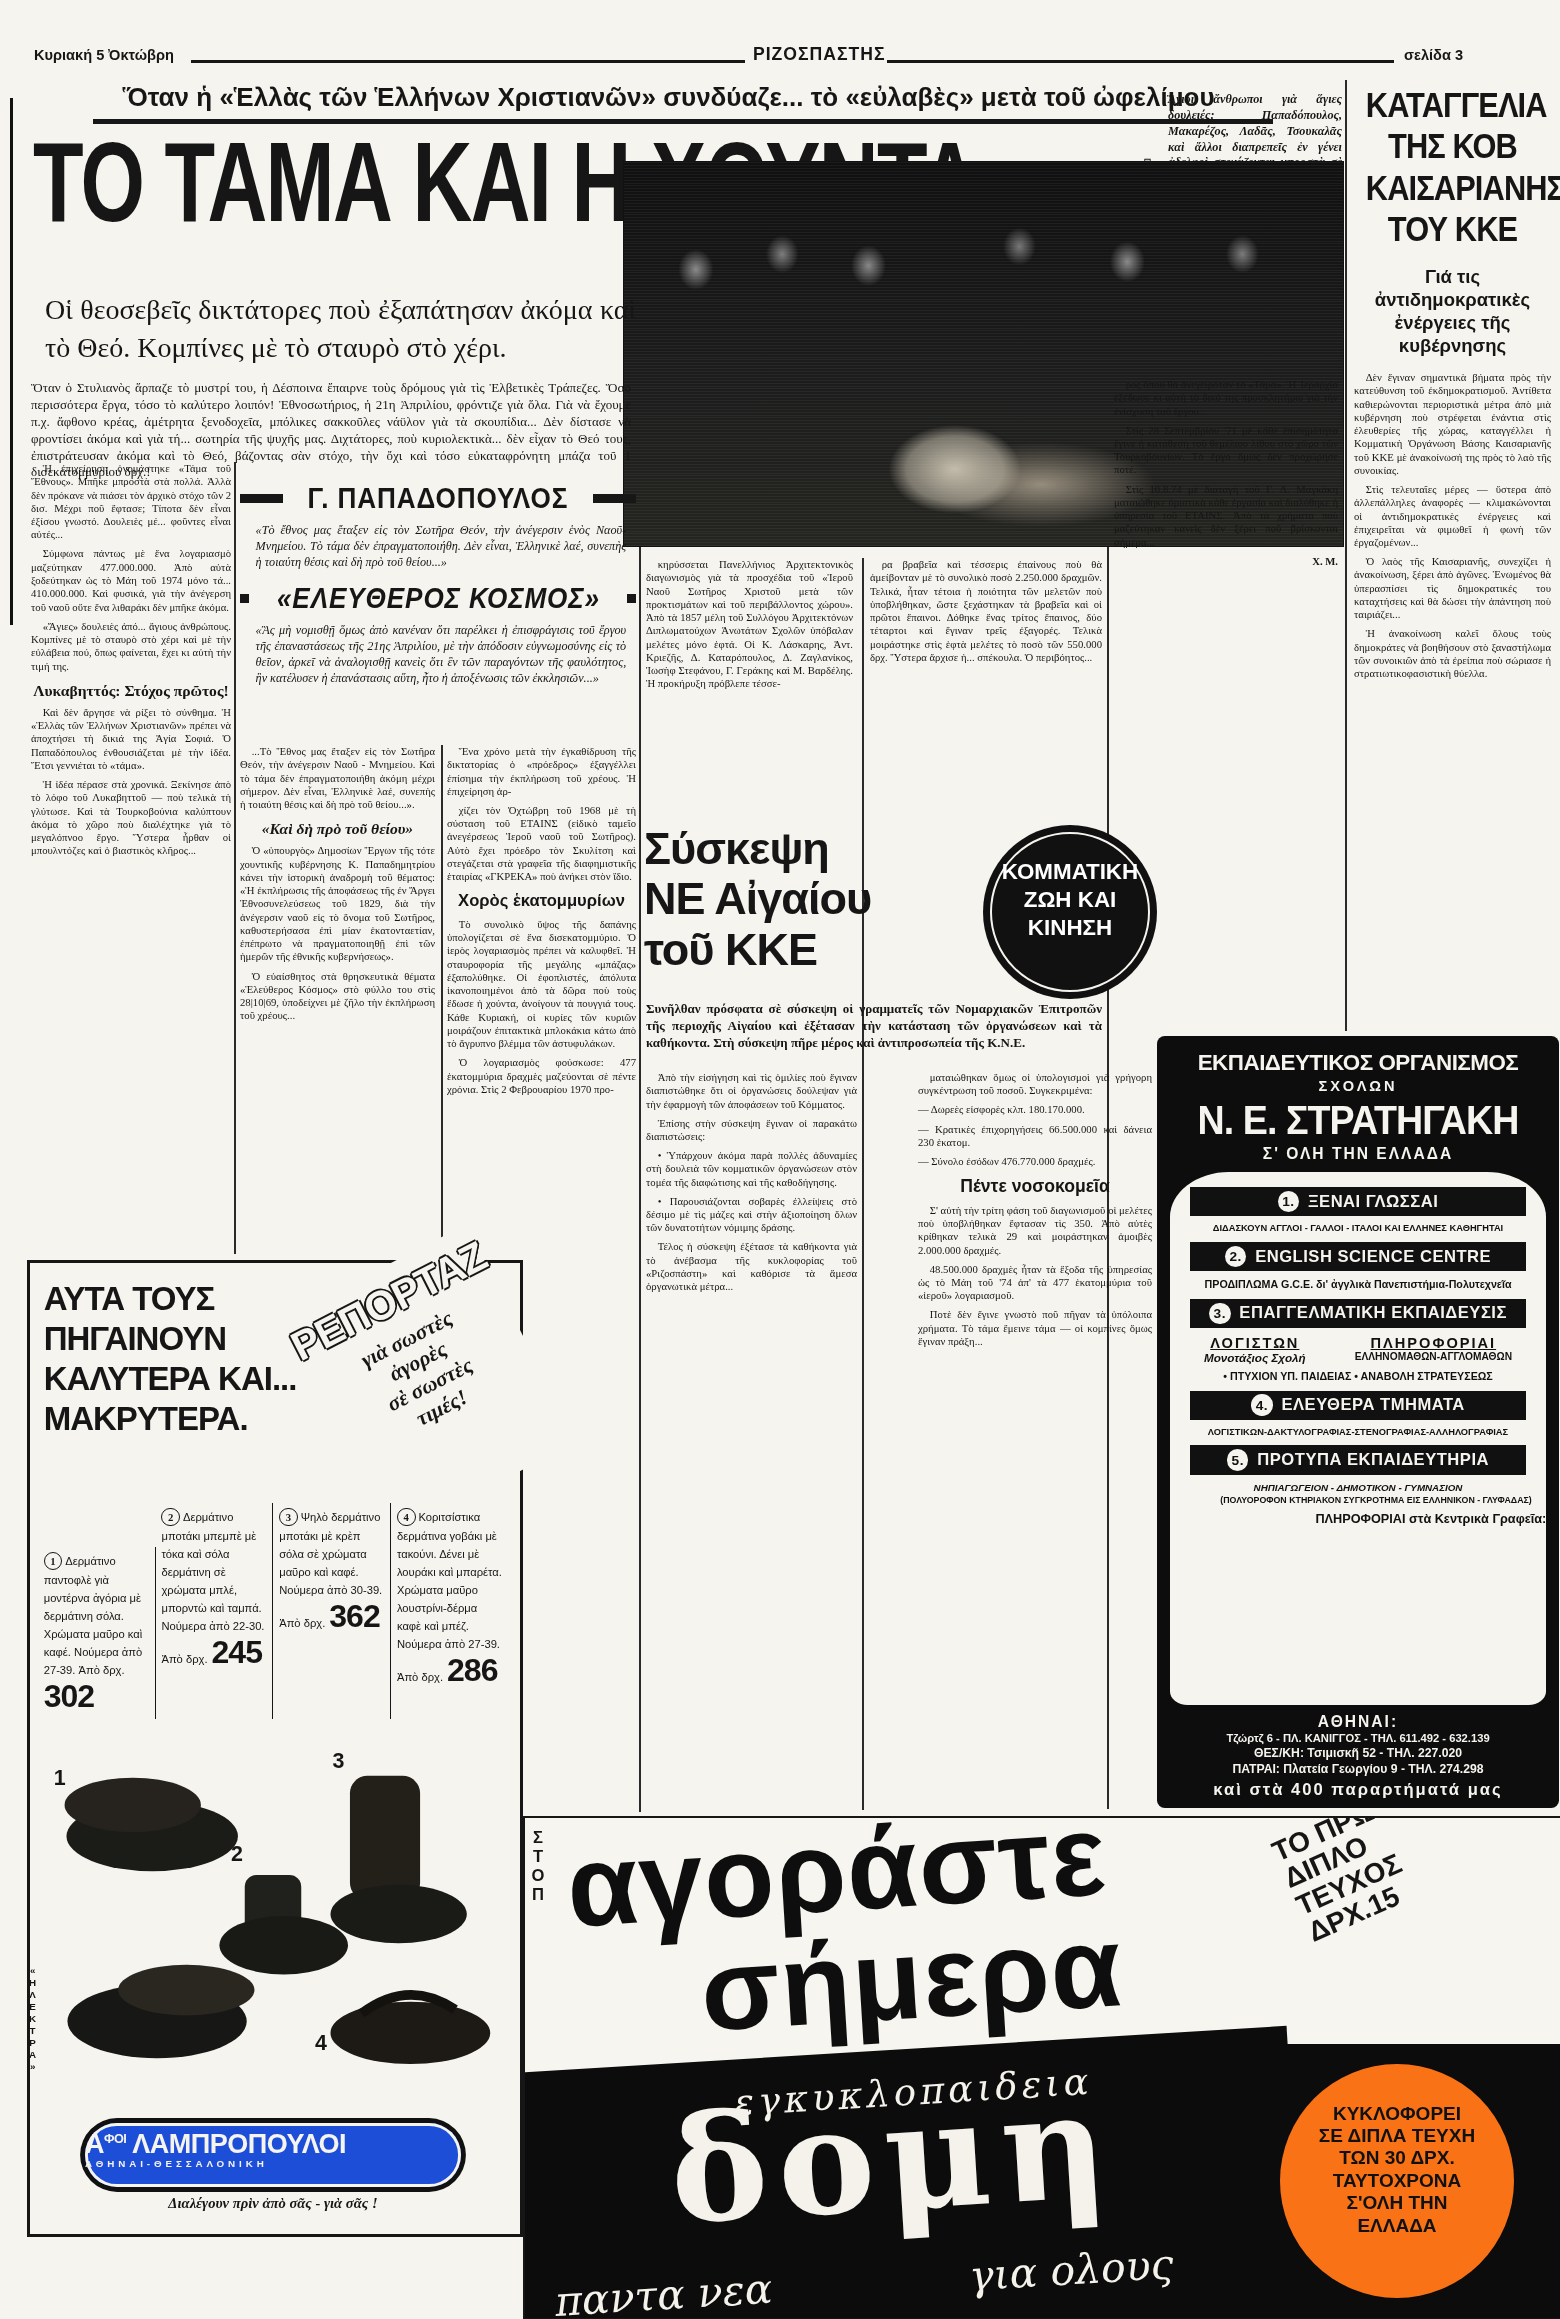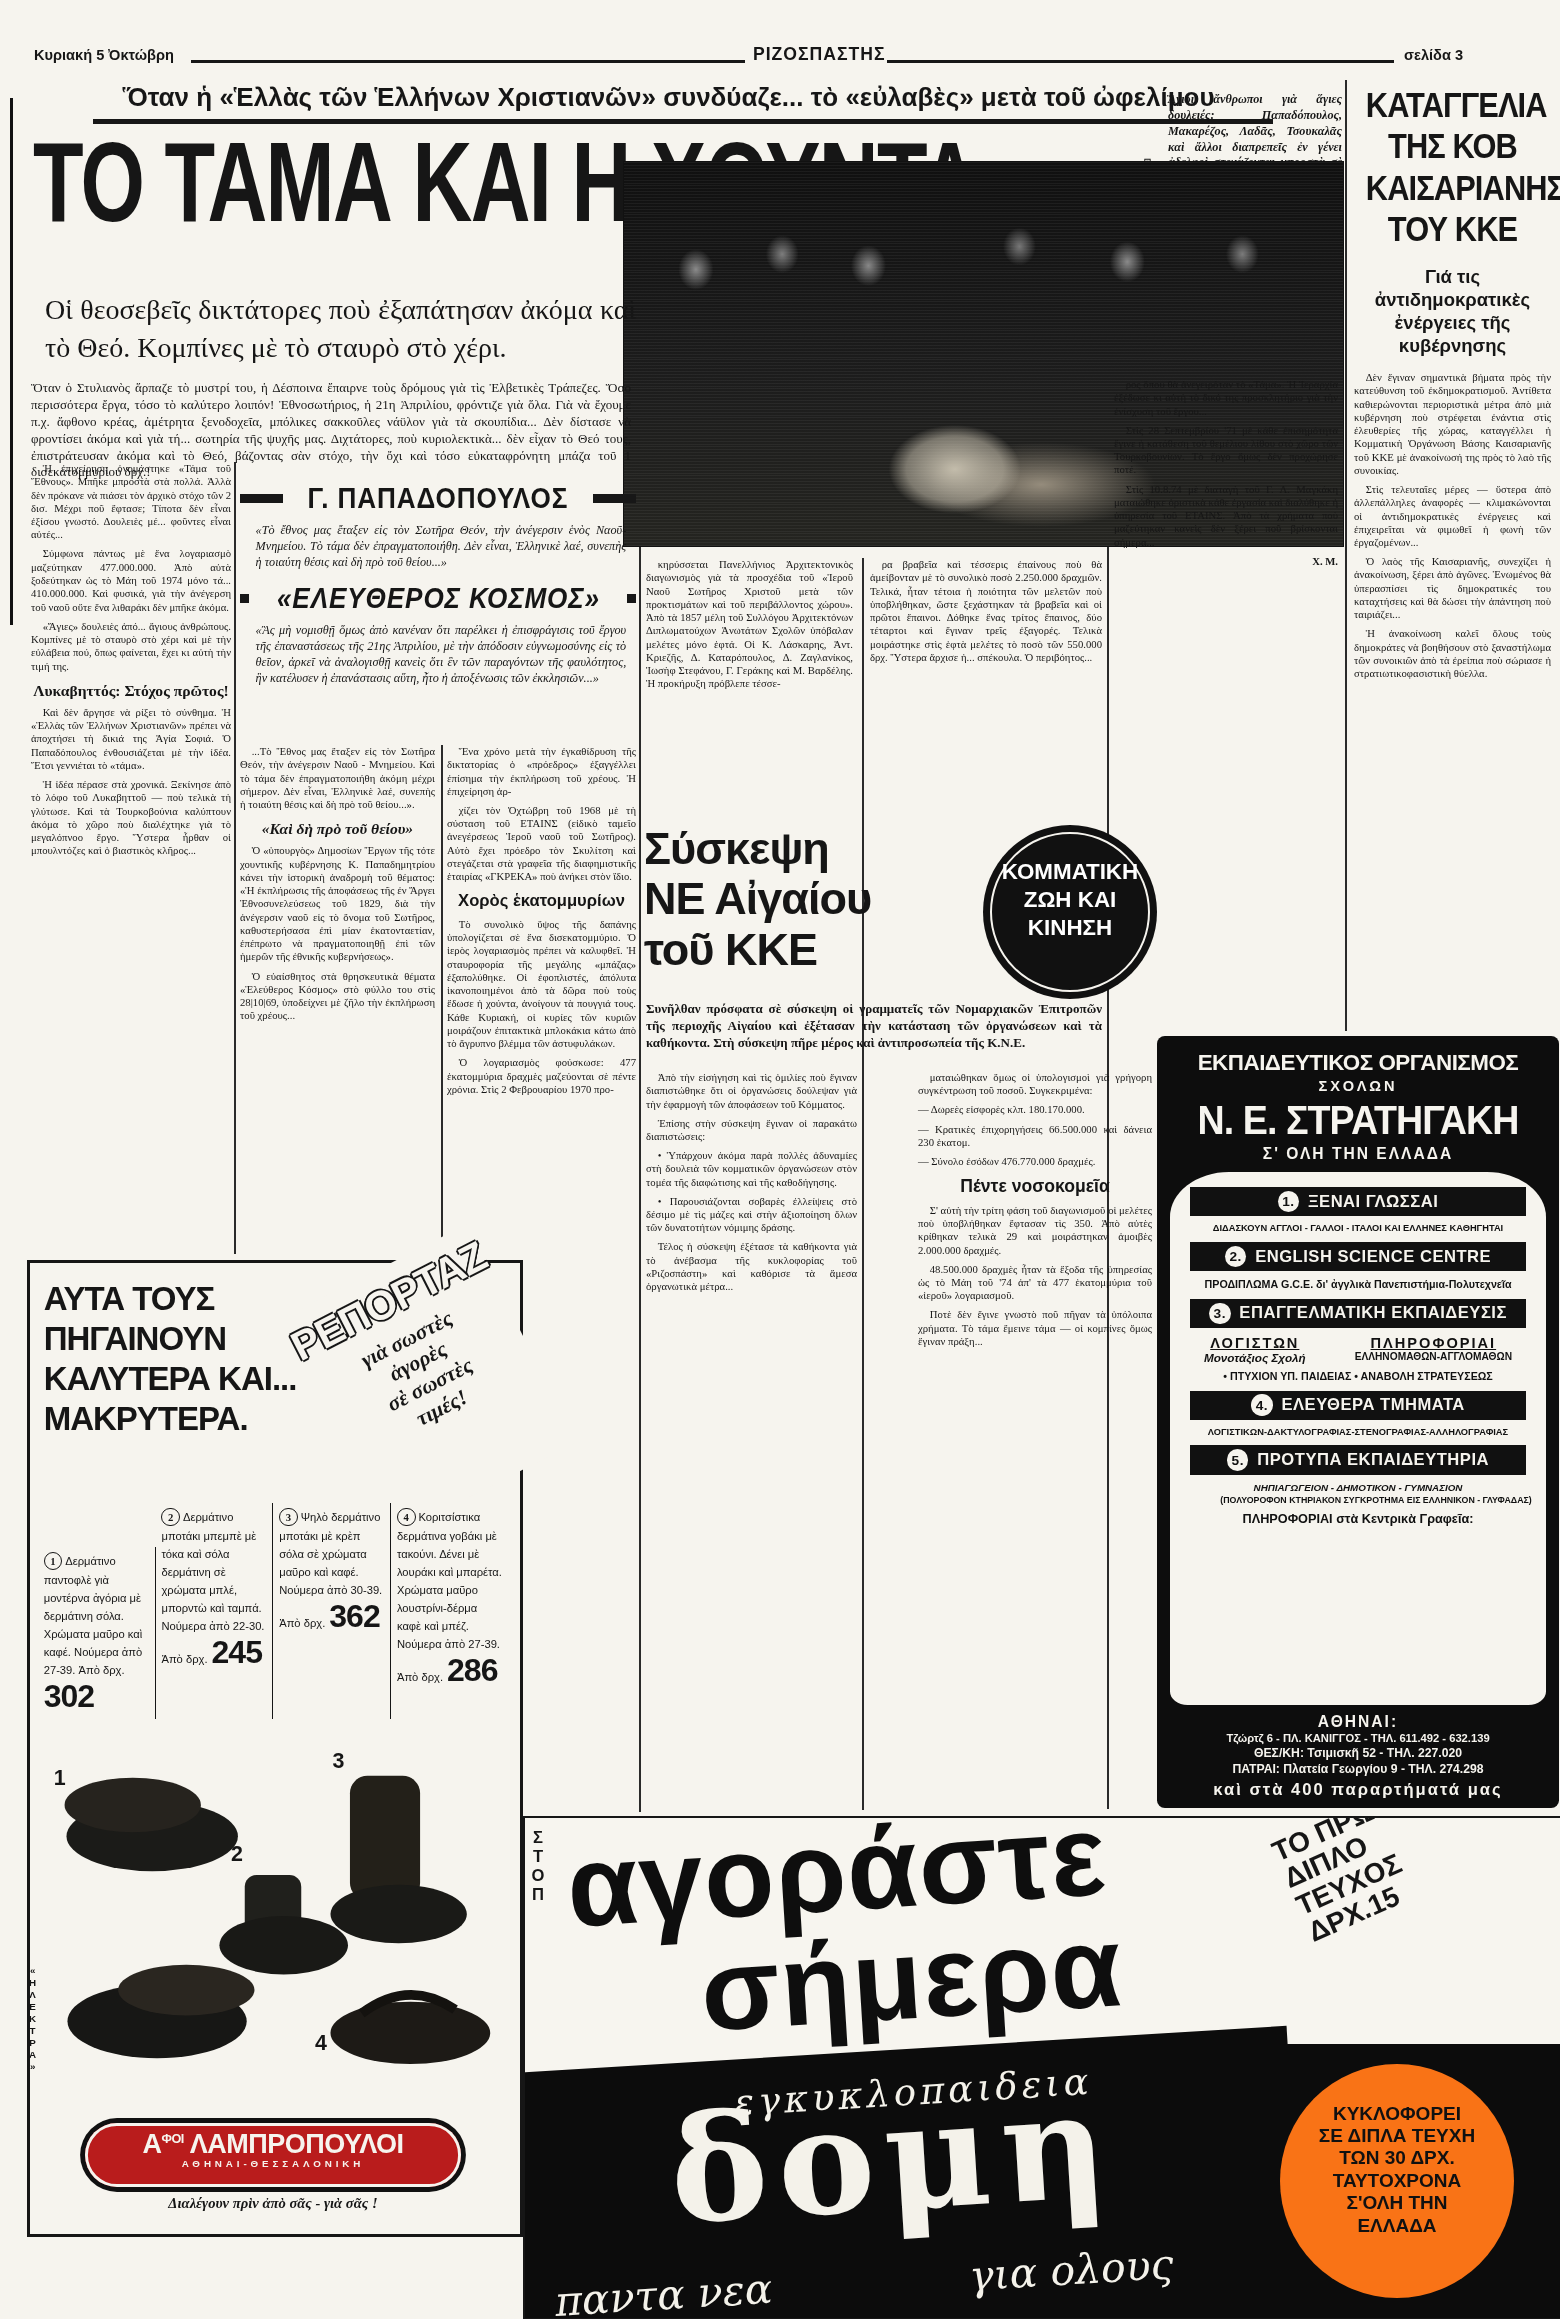--- a/index.html
+++ b/index.html
@@ -52,21 +52,21 @@
         width:86%;margin:8.8px auto 6.8px auto;padding:3.9px 5.9px;font-weight:bold;font-size:16.6px;letter-spacing:0.5px;}
   .snum{display:inline-flex;align-items:center;justify-content:center;background:#f6f4ee;color:#111;
         width:21.5px;height:21.5px;border-radius:50%;font-size:13.7px;font-weight:bold;flex:0 0 auto;}
   
   .shoead{border:3.9px solid #161616;background:#f6f4ee;}
   .shoehead{font-weight:900;font-size:33px;line-height:1.22;letter-spacing:-1px;font-family:"Liberation Sans",sans-serif;}
   .itemtxt{font-size:11.2px;line-height:1.25;font-family:"Liberation Sans",sans-serif;}
   .price{font-weight:900;font-size:32px;font-family:"Liberation Sans",sans-serif;letter-spacing:-1px;}
   .numcirc{display:inline-flex;align-items:center;justify-content:center;width:16.6px;height:16.6px;border:1.5px solid #161616;border-radius:50%;font-size:10.7px;font-weight:bold;margin-right:2.9px;}
   .outline{color:#f6f4ee;text-shadow:-2px 0 #161616,2px 0 #161616,0 -2px #161616,0 2px #161616,-1px -1px #161616,1px 1px #161616;}
-  .pill{background:#b91c1c;border-radius:33px;color:#f6f4ee;text-align:center;box-shadow:0 0 0 2.9px #f6f4ee inset,0 0 0 4.9px #111;}
+  .pill{background:#1d4ed8;border-radius:33px;color:#f6f4ee;box-shadow:0 0 0 2.9px #f6f4ee inset,0 0 0 4.9px #111;}
   
   .domi{border:2.9px solid #161616;background:#f7f5ef;overflow:hidden;}
   .domi .big{font-family:"Liberation Sans",sans-serif;font-weight:900;font-size:115px;line-height:.97;letter-spacing:1px;color:#0e0e0e;}
   .band{background:#0c0c0c;color:#f4f2ea;}
   .vert{writing-mode:vertical-rl;text-orientation:upright;}
   .vline{background:#2a2a2a;width:2px;}
 </style>
 </head>
 <body>
 
@@ -241,21 +241,21 @@
         <span>ΕΛΕΥΘΕΡΑ ΤΜΗΜΑΤΑ</span>
       </div>
       <div class="b" style="font-size:9.3px;">ΛΟΓΙΣΤΙΚΩΝ-ΔΑΚΤΥΛΟΓΡΑΦΙΑΣ-ΣΤΕΝΟΓΡΑΦΙΑΣ-ΑΛΛΗΛΟΓΡΑΦΙΑΣ</div>
 
       <div class="sbar">
         <span class="snum">5.</span>
         <span>ΠΡΟΤΥΠΑ ΕΚΠΑΙΔΕΥΤΗΡΙΑ</span>
       </div>
       <div class="b i" style="font-size:9.8px;">ΝΗΠΙΑΓΩΓΕΙΟΝ - ΔΗΜΟΤΙΚΟΝ - ΓΥΜΝΑΣΙΟΝ</div>
       <div class="b" style="font-size:8.8px;margin-top:2px;padding-left:36px;">(ΠΟΛΥΟΡΟΦΟΝ ΚΤΗΡΙΑΚΟΝ ΣΥΓΚΡΟΤΗΜΑ ΕΙΣ ΕΛΛΗΝΙΚΟΝ - ΓΛΥΦΑΔΑΣ)</div>
-      <div class="b" style="font-size:12.7px;margin-top:7.8px;">ΠΛΗΡΟΦΟΡΙΑΙ στὰ Κεντρικὰ Γραφεῖα:</div>
+      <div class="b" style="font-size:12.7px;margin-top:7.8px;text-align:right;">ΠΛΗΡΟΦΟΡΙΑΙ στὰ Κεντρικὰ Γραφεῖα:</div>
     </div>
 
     <div class="b" style="font-size:15.6px;margin-top:7.8px;letter-spacing:2px;">ΑΘΗΝΑΙ:</div>
     <div class="b" style="font-size:11.2px;margin-top:1px;">Τζώρτζ 6 - ΠΛ. ΚΑΝΙΓΓΟΣ - ΤΗΛ. 611.492 - 632.139</div>
     <div class="b" style="font-size:12.2px;margin-top:2px;">ΘΕΣ/ΚΗ: Τσιμισκῆ 52 - ΤΗΛ. 227.020</div>
     <div class="b" style="font-size:12.2px;margin-top:2px;">ΠΑΤΡΑΙ: Πλατεία Γεωργίου 9 - ΤΗΛ. 274.298</div>
     <div class="b" style="font-size:16.6px;margin-top:3.9px;letter-spacing:2px;">καὶ στὰ 400 παραρτήματά μας</div>
   </div>
 
   <div class="abs shoead" style="left:27px;top:1260px;width:490px;height:971px;">

